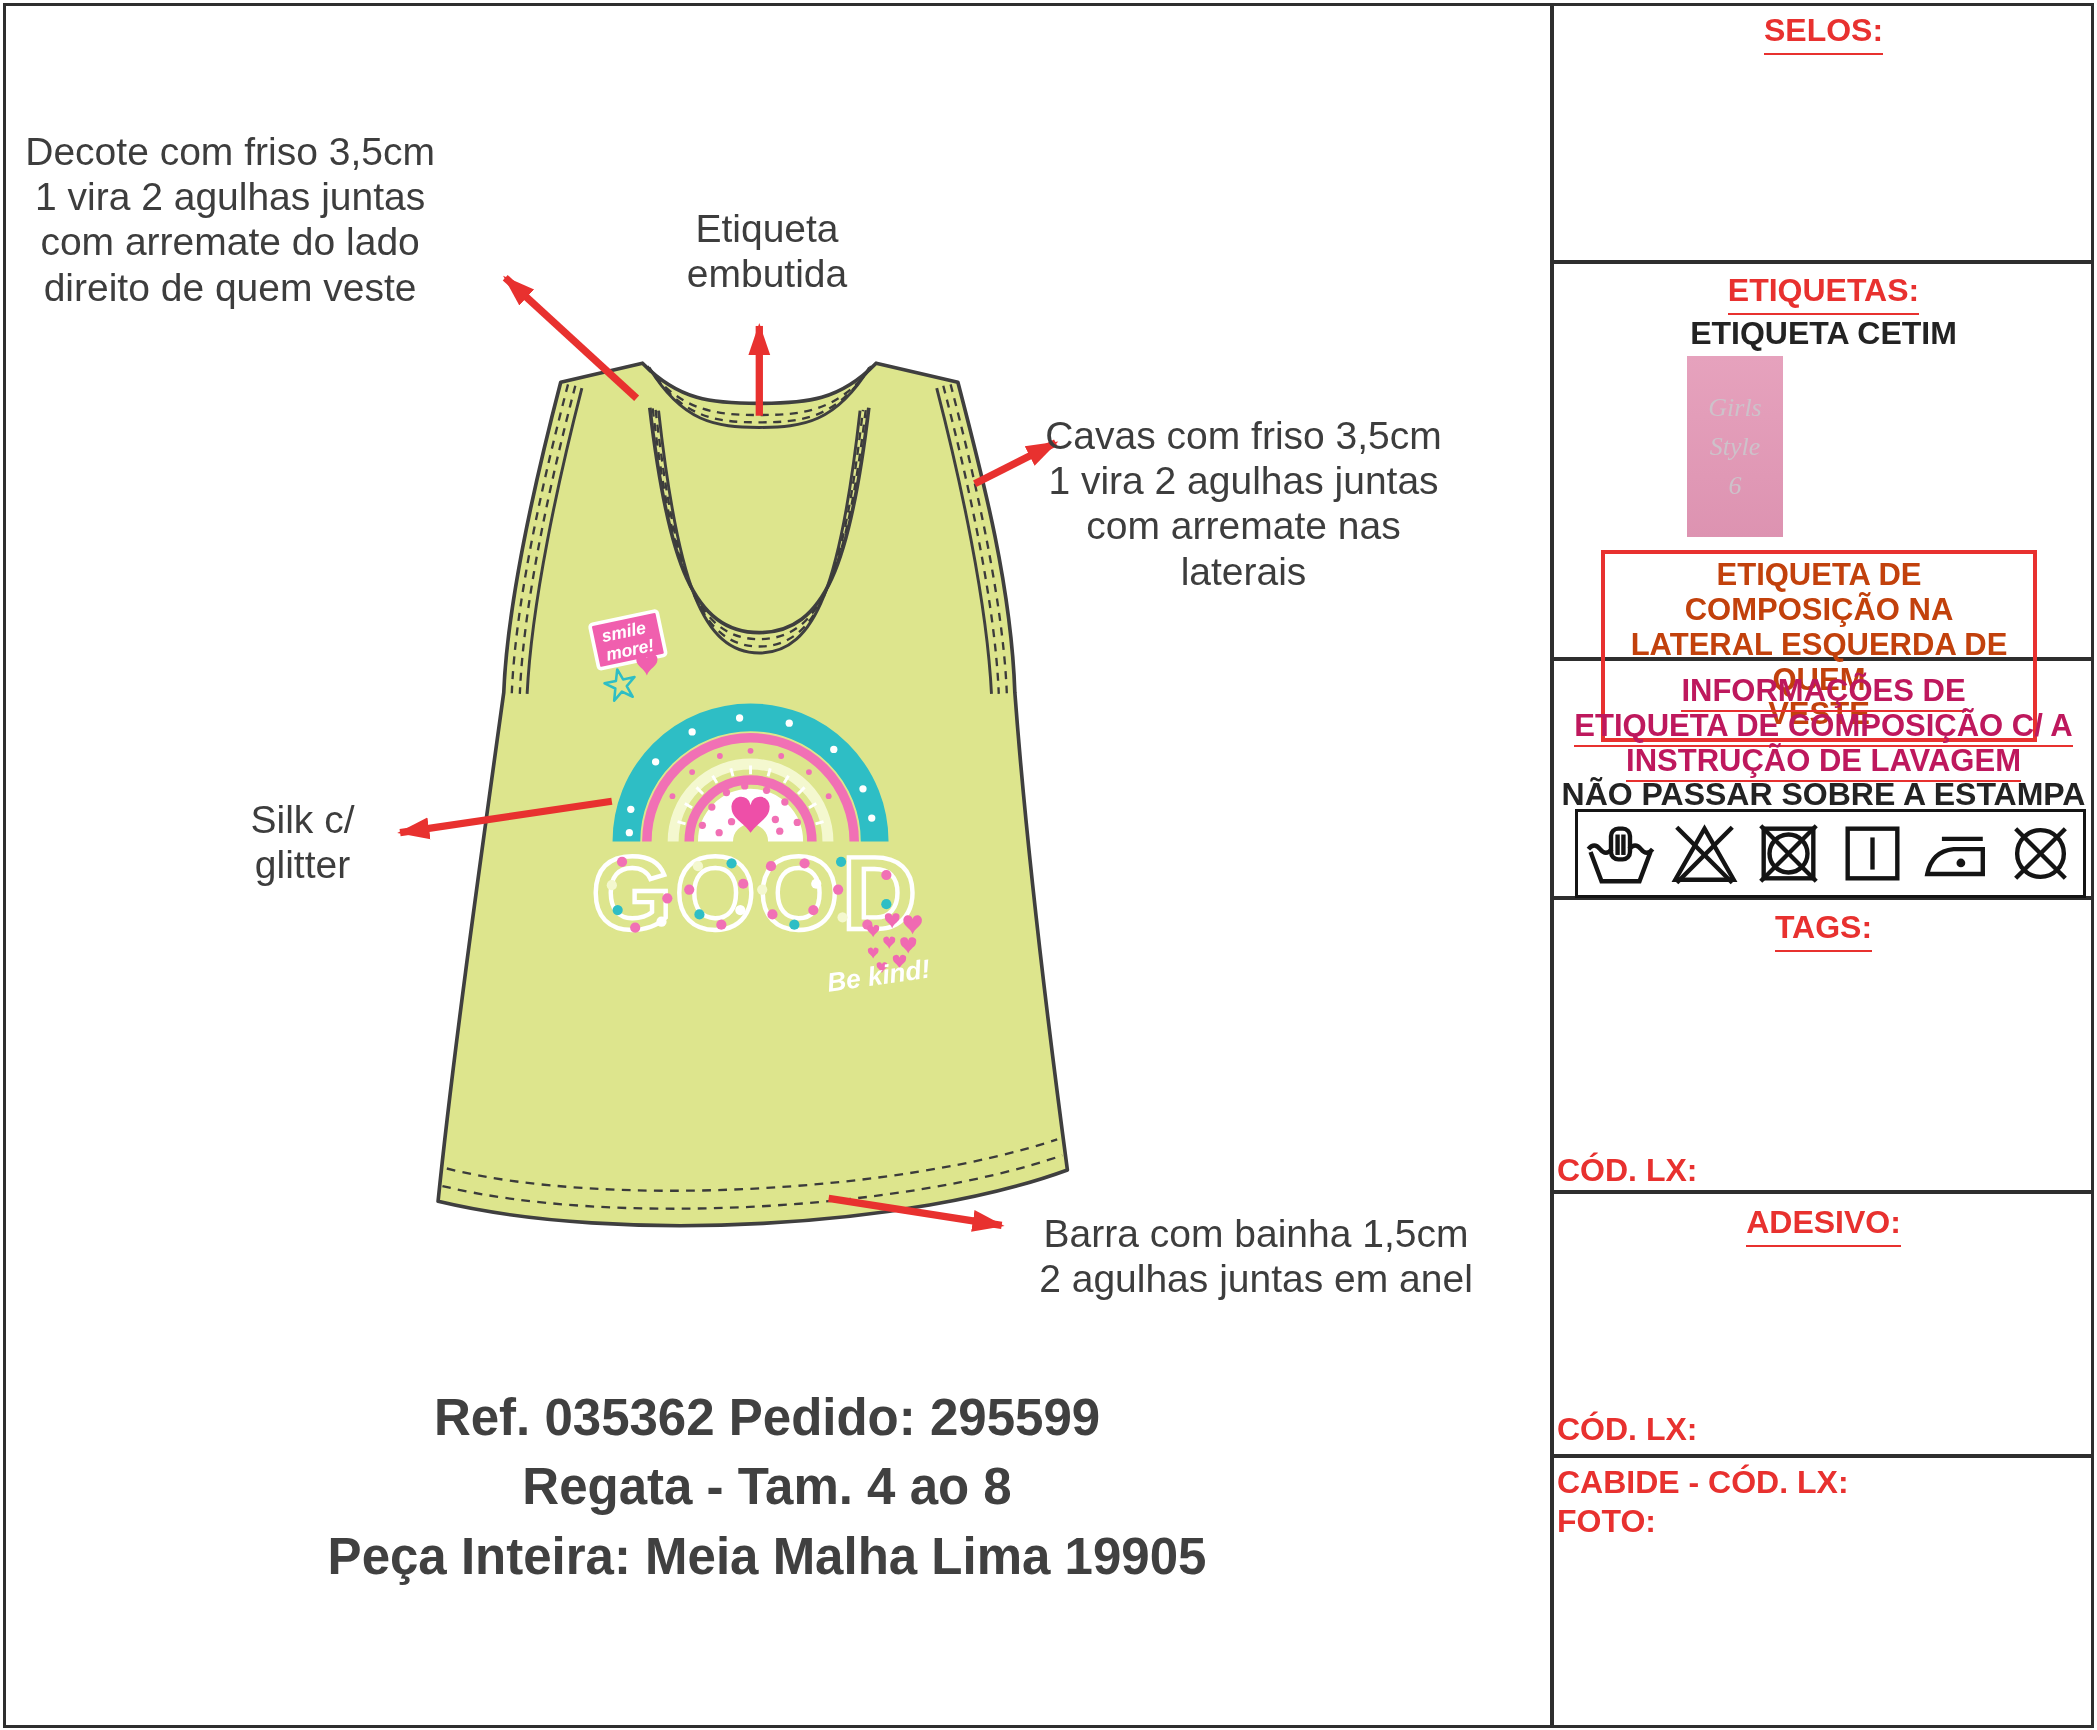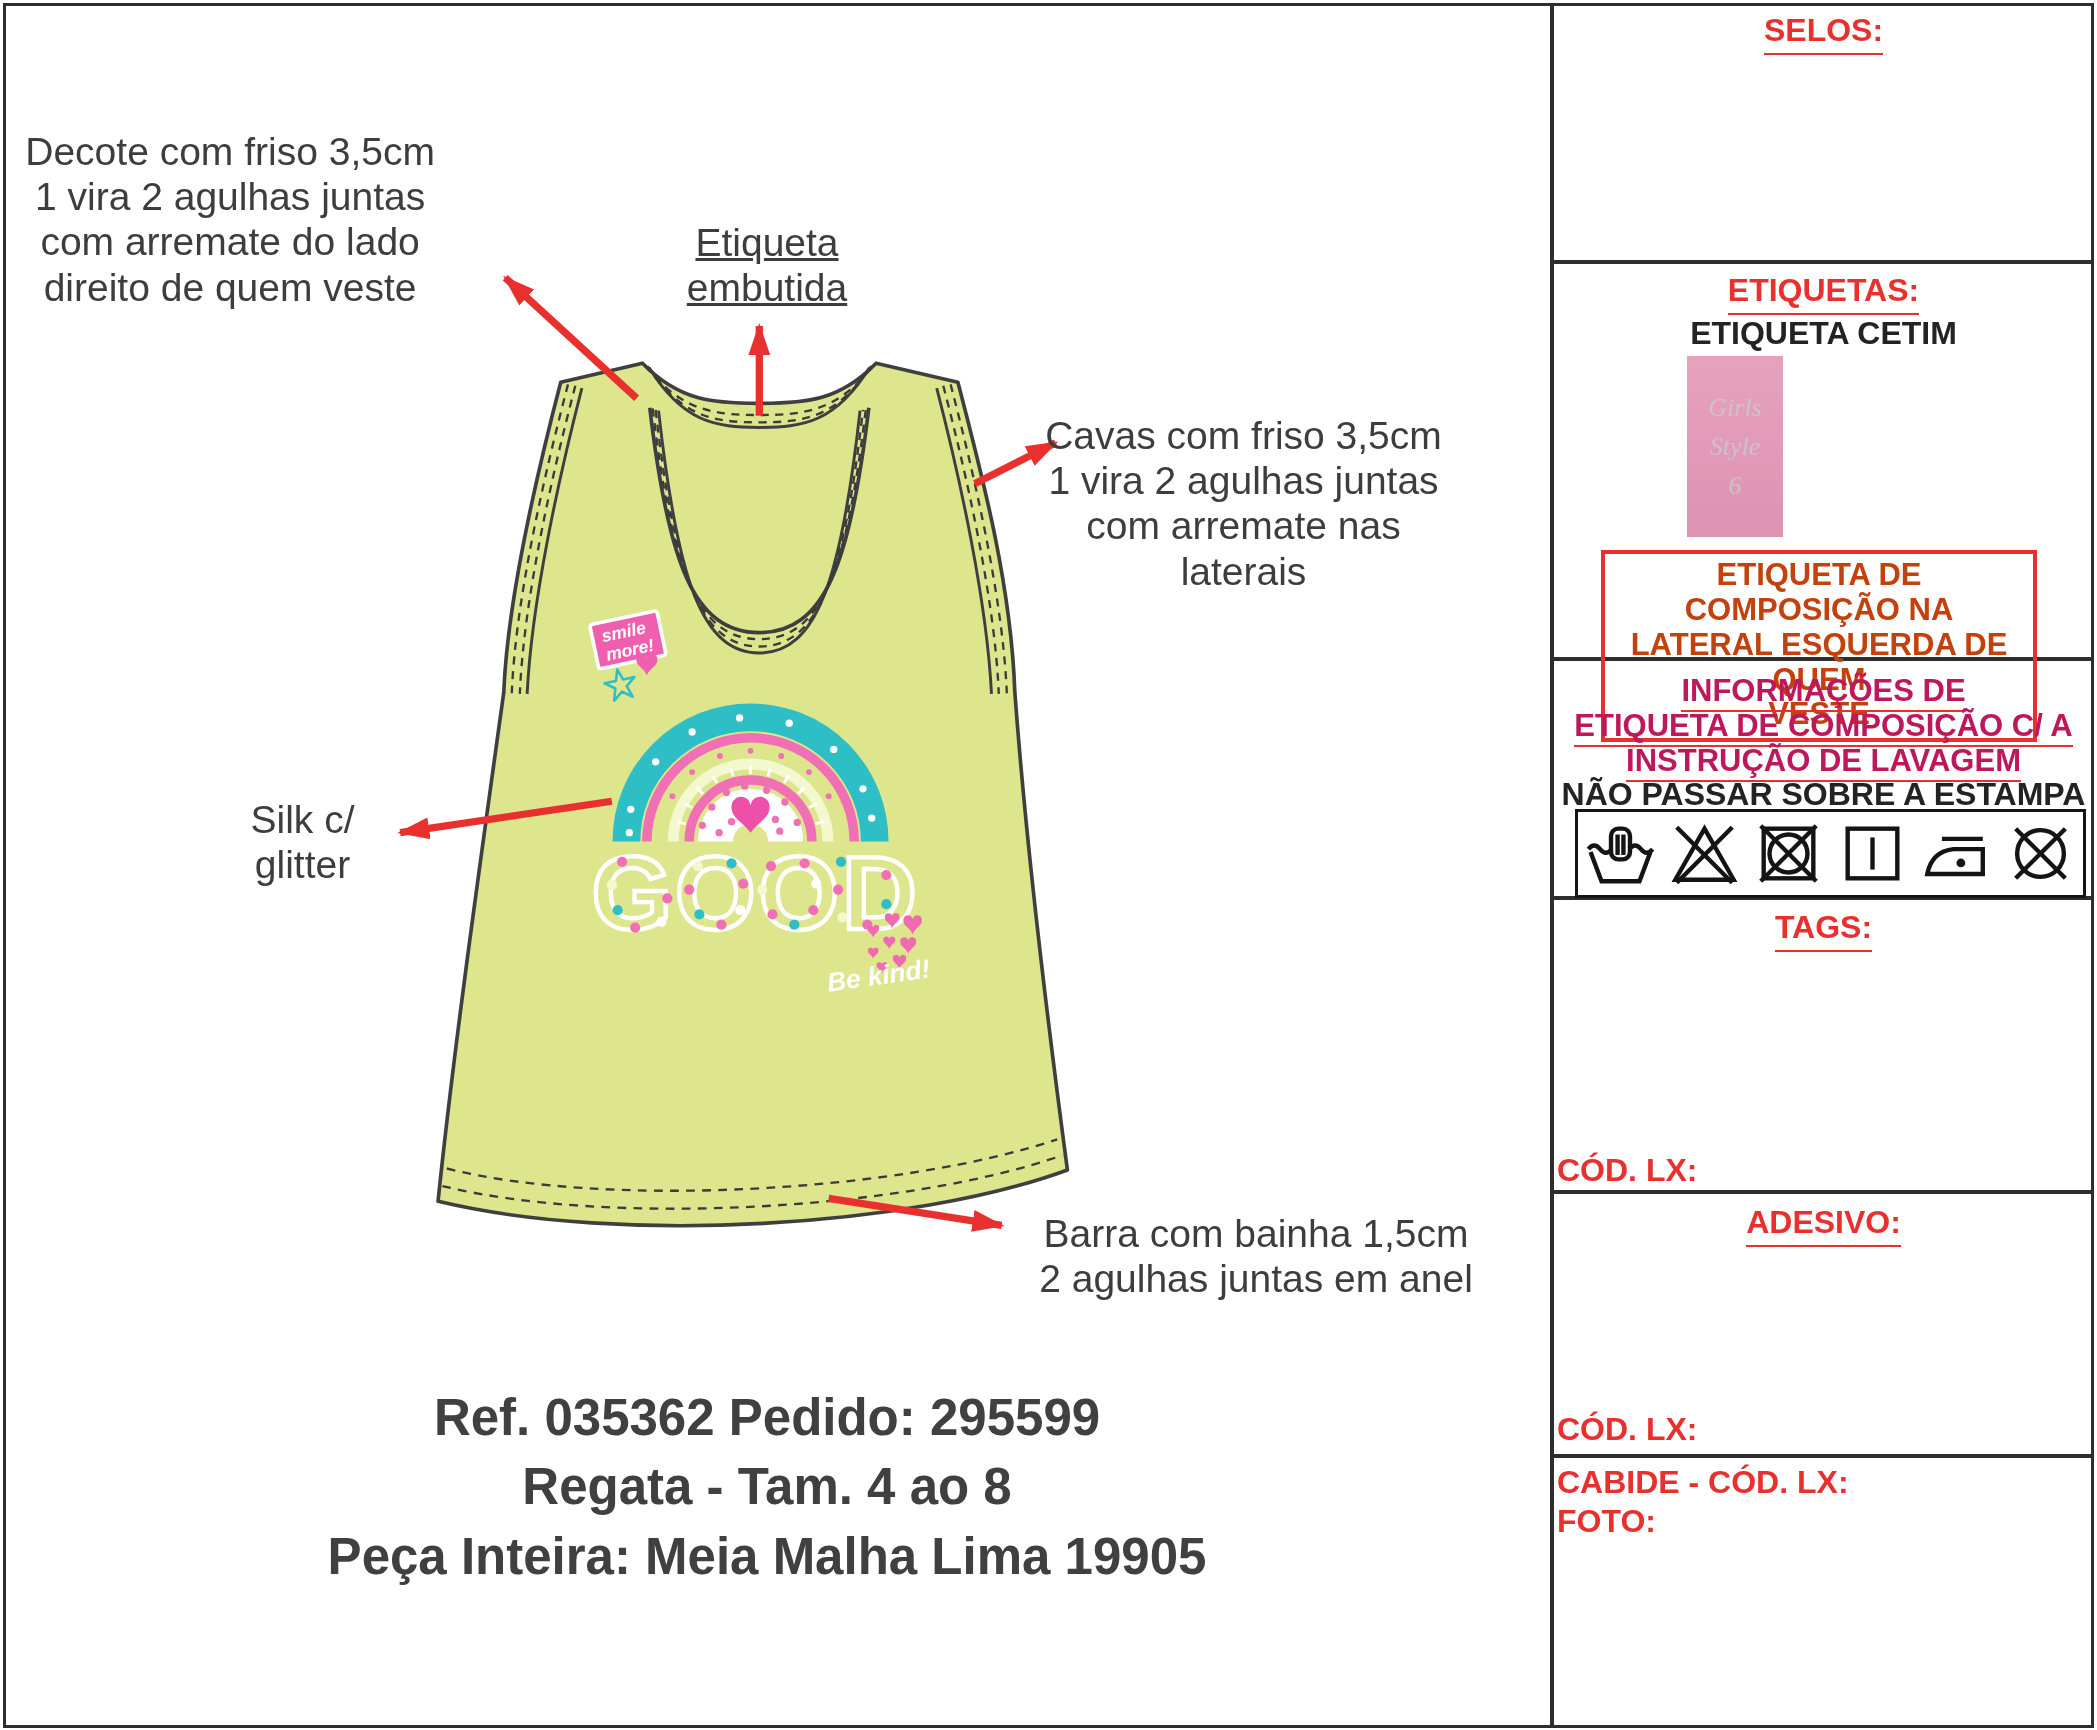--- a/index.html
+++ b/index.html
@@ -203,21 +203,21 @@
       <line x1="1335" y1="662" x2="1446" y2="606" marker-end="url(#ah)"></line>
       <line x1="838" y1="1097" x2="548" y2="1140" marker-end="url(#ah)"></line>
       <line x1="1135" y1="1641" x2="1372" y2="1678" marker-end="url(#ah)"></line>
     </g>
   </svg>
 
   <div class="note" style="left:14.6px;width:431px;top:129px;">Decote com friso 3,5cm
 1 vira 2 agulhas juntas
 com arremate do lado
 direito de quem veste</div>
-  <div class="note" style="left:577px;width:380px;top:220px;text-decoration:underline;">Etiqueta
+  <div class="note" style="left:577px;width:380px;top:206px;">Etiqueta
 embutida</div>
   <div class="note" style="left:1001px;width:485px;top:413px;">Cavas com friso 3,5cm
 1 vira 2 agulhas juntas
 com arremate nas
 laterais</div>
   <div class="note" style="left:193px;width:219px;top:797px;">Silk c/
 glitter</div>
   <div class="note" style="left:1015px;width:482px;top:1211px;">Barra com bainha 1,5cm
 2 agulhas juntas em anel</div>
 

